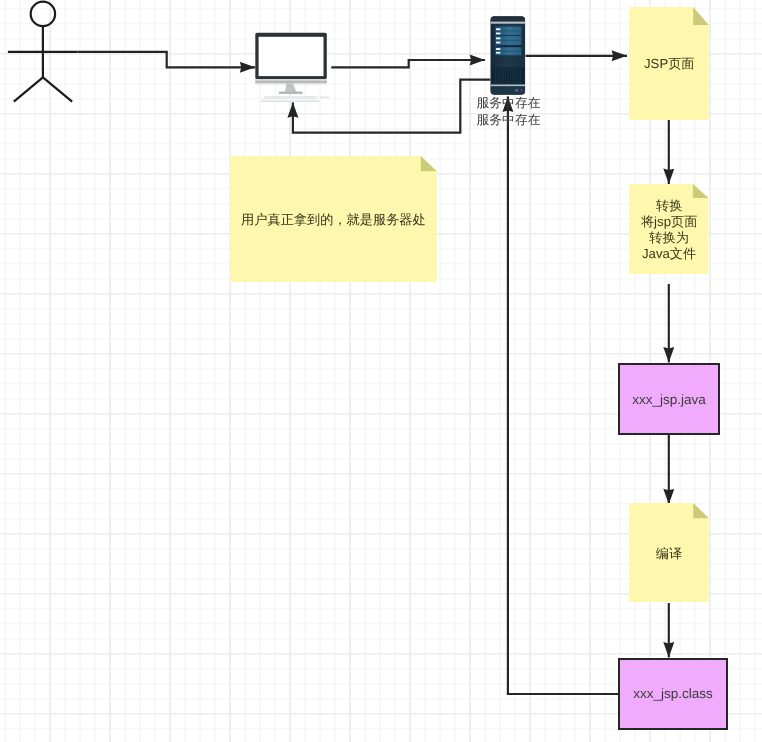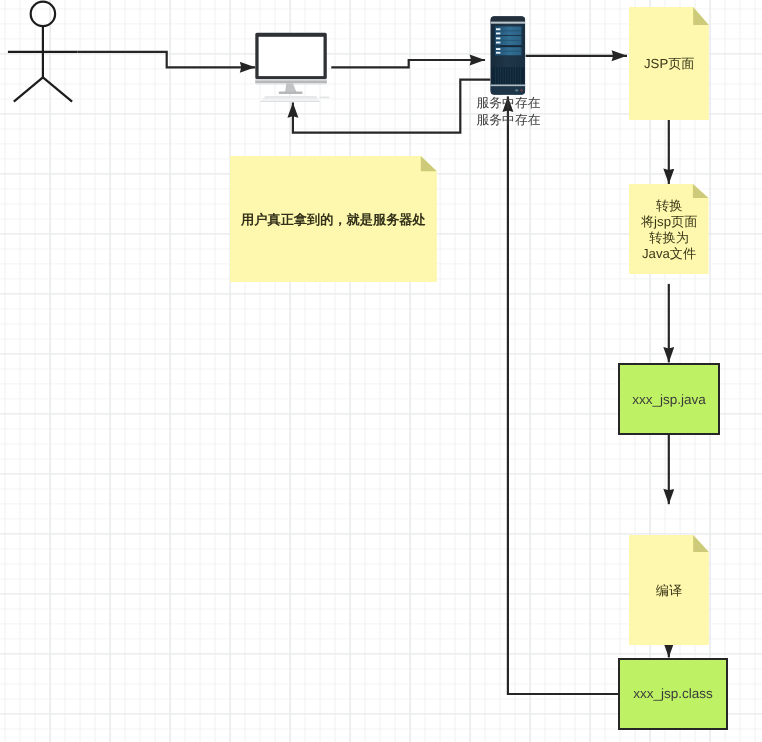--- a/index.html
+++ b/index.html
@@ -29,25 +29,25 @@
     display:flex;align-items:center;justify-content:center;
     box-sizing:border-box;
   }
   .note > svg.noteshape{position:absolute;left:0;top:0;width:100%;height:100%;}
   .note-text{
     position:relative;z-index:2;top:1px;
     transform:translateZ(0);backface-visibility:hidden;
     color:#3a3618;font-size:13.2px;line-height:15.9px;text-align:center;
     white-space:nowrap;
   }
-  .note-text.wide{font-size:13.2px;line-height:16.1px;color:#33301a;font-weight:bold;}
+  .note-text.wide{font-size:13.2px;line-height:16.1px;color:#33301a;}
 
   
   .box{
-    position:absolute;background:#bef264;
+    position:absolute;background:#f0abfc;
     border:2.2px solid #262626;
     box-sizing:border-box;
     display:flex;align-items:center;justify-content:center;
   }
   .box-text{color:#3b3b3b;font-size:13.5px;white-space:nowrap;transform:translateZ(0);backface-visibility:hidden;}
 
   
   .server-label{
     position:absolute;left:458.5px;top:94.1px;width:100px;
     text-align:center;color:#3b3b3b;font-size:12.8px;line-height:17.2px;
@@ -188,21 +188,21 @@
         <path d="M63.9 0 L63.9 15.2 L79.5 15.2 Z" fill="#cdcb7a"></path>
       </svg>
     <span class="note-text multi">
       <span>转换</span><br>
       <span>将jsp页面</span><br>
       <span>转换为</span><br>
       <span>Java文件</span>
     </span>
   </div>
 
-  <div class="note" style="left:629.0px;top:503.3px;width:79.8px;height:110px;margin-top:32px;">
+  <div class="note" style="left:629.0px;top:503.3px;width:79.8px;height:99.0px;">
     <svg class="noteshape" viewBox="0 0 79.8 99.0" preserveAspectRatio="none">
         <path d="M0 0 L64.2 0 L79.8 15.2 L79.8 99.0 L0 99.0 Z" fill="#fdf8ad"></path>
         <path d="M64.2 0 L64.2 15.2 L79.8 15.2 Z" fill="#cdcb7a"></path>
       </svg>
     <span class="note-text">编译</span>
   </div>
 
   <div class="note" style="left:230px;top:156.2px;width:206.8px;height:126px;">
     <svg class="noteshape" viewBox="0 0 206.8 126.0" preserveAspectRatio="none">
         <path d="M0 0 L190.8 0 L206.8 15.2 L206.8 126.0 L0 126.0 Z" fill="#fdf8ad"></path>

